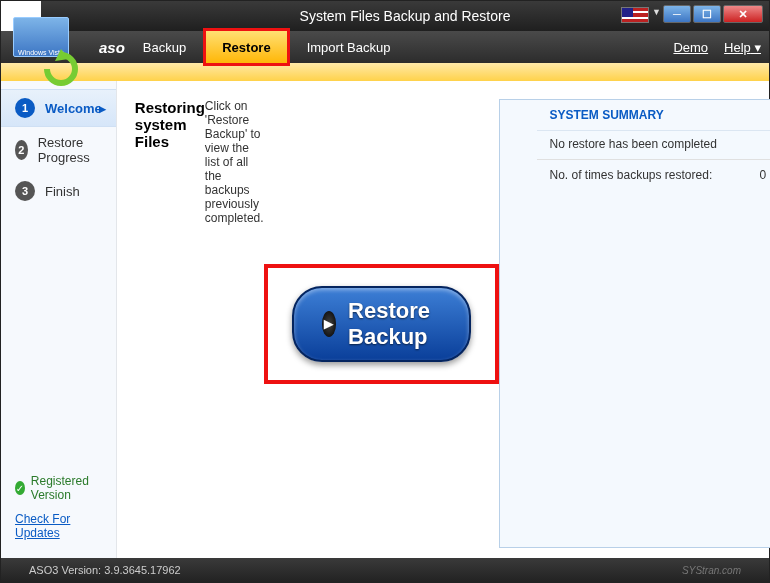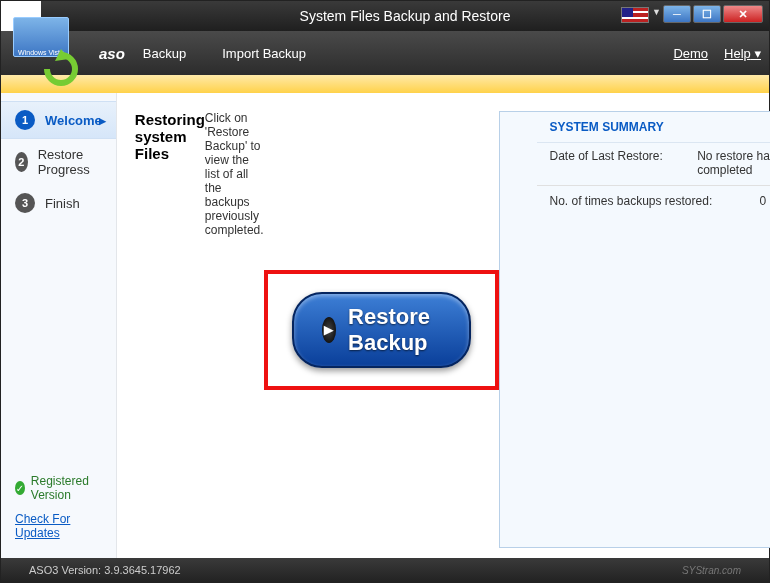--- a/index.html
+++ b/index.html
@@ -12,21 +12,21 @@
 .win-controls { position: absolute; right: 6px; top: 4px; display: flex; gap: 2px; }
 .flag { position: absolute; right: 120px; top:6px; width:28px; height:16px; background:linear-gradient(#b22,#b22 25%,#fff 25%,#fff 38%,#b22 38%,#b22 63%,#fff 63%,#fff 76%,#b22 76%); border:1px solid #777;}
 .flag::before{content:"";position:absolute;width:11px;height:9px;background:#228;top:0;left:0;}
 .flag-drop{position:absolute;right:108px;top:6px;color:#ddd;font-size:9px;}
 .win-btn { width: 28px; height: 18px; border: 1px solid #666; border-radius: 2px; display:flex;align-items:center;justify-content:center;font-size:11px;font-weight:bold;cursor:pointer;}
 .win-min { background: linear-gradient(#7db4e8,#3d76c4); color:#fff;}
 .win-max { background: linear-gradient(#7db4e8,#3d76c4); color:#fff;}
 .win-close { background: linear-gradient(#e88,#c22); color:#fff; width:40px;}
 
 
-.menubar { height: 44px; background: linear-gradient(#4a4a4a,#2c2c2c); display:flex; align-items:center; color:#fff; font-size:13px; padding:0 8px; position:relative;}
+.menubar { height: 32px; background: linear-gradient(#4a4a4a,#2c2c2c); display:flex; align-items:center; color:#fff; font-size:13px; padding:0 8px; position:relative;}
 .logo-box { width:56px; height:40px; background: linear-gradient(#7db4e8,#3d76c4); border:1px solid #9cf; position:absolute; top:-14px; left:12px; border-radius:2px; display:flex; align-items:flex-end; justify-content:center; font-size:7px; color:#fff;}
 .logo-arrow { position:absolute; left:40px; top:18px; width:40px; height:40px;}
 .brand { font-style:italic; font-weight:bold; color:#fff; font-size:15px; margin-left:90px;}
 .menu-item { padding: 12px 18px; cursor:pointer; height:36px; display:flex; align-items:center;}
 .menu-item.active { background: linear-gradient(#ffe27a,#ffb400); color:#000; font-weight:bold; outline:3px solid #e11; outline-offset:-2px;}
 .menu-right { margin-left:auto; display:flex; gap:16px;}
 .menu-right .link { text-decoration: underline; cursor:pointer; font-size:13px;}
 
 
 .strip { height: 18px; background: linear-gradient(#ffe9a8,#ffd24a); }
@@ -80,20 +80,21 @@
   </div>
 
   <div class="menubar">
     <div class="logo-box">Windows Vista</div>
     <svg class="logo-arrow" viewBox="0 0 40 40">
         <path d="M20 6 A14 14 0 1 1 6 20" stroke="#7c3" stroke-width="6" fill="none"></path>
         <polygon points="20,0 28,10 14,12" fill="#7c3"></polygon>
       </svg>
     <span class="brand">aso</span>
     <div class="menu-item">Backup</div>
+    <div class="menu-item active">Restore</div>
     <div class="menu-item">Import Backup</div>
     <div class="menu-right">
       <span class="link">Demo</span>
       <span class="link"><span>Help</span> ▾</span>
     </div>
   </div>
 
   <div class="strip"></div>
 
   <div class="body">
@@ -129,21 +130,20 @@
           <div class="restore-btn">
             <span class="play">▶</span>
             <span class="lbl">Restore Backup</span>
           </div>
         </div>
       </div>
 
       <div class="summary-box">
         <div class="summary-head">SYSTEM SUMMARY</div>
         <div class="summary-row">
-          <span class="k">Date of Last Restore:</span>
           <span>No restore has been completed</span>
         </div>
         <div class="divider"></div>
         <div class="summary-row">
           <span class="k">No. of times backups restored:</span>
           <span>0</span>
         </div>
       </div>
     </div>
 

